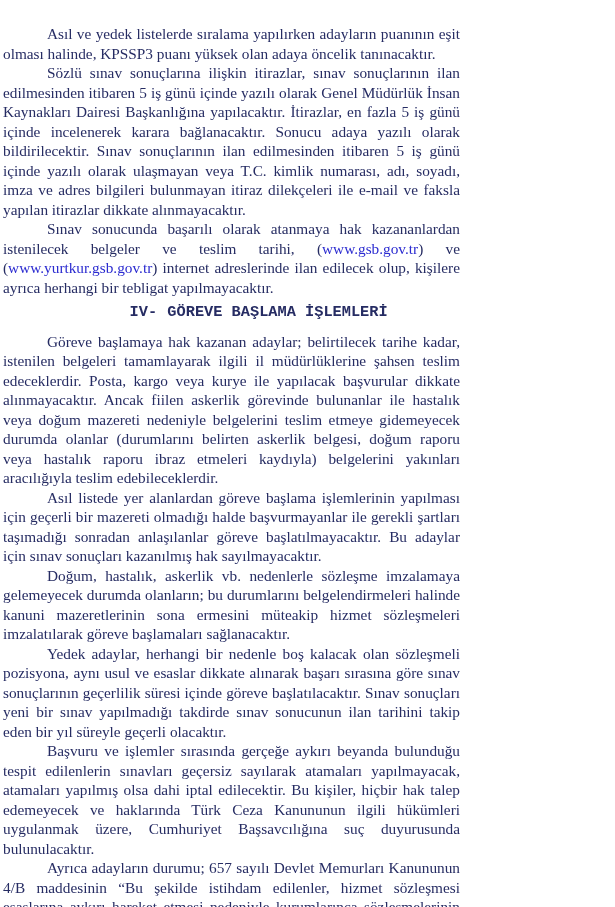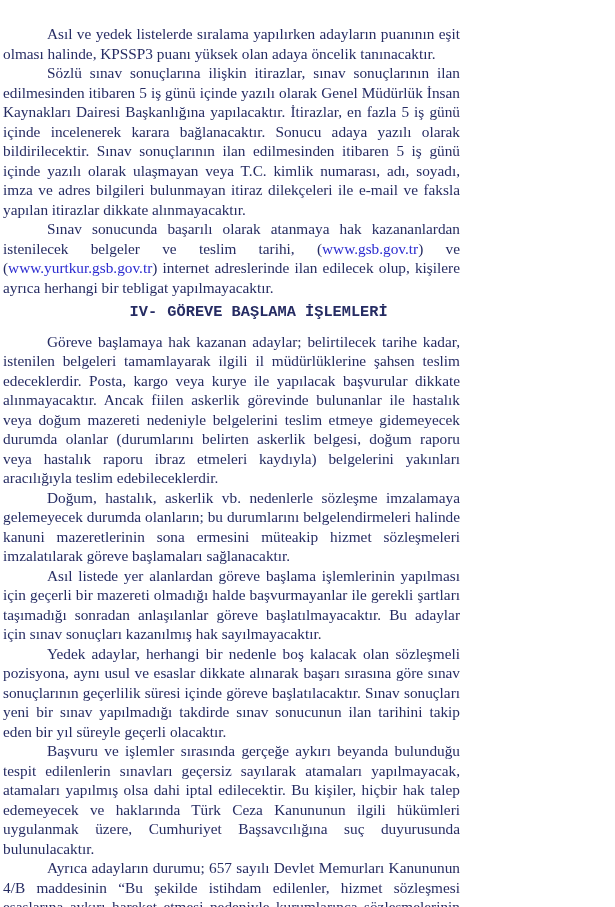--- a/index.html
+++ b/index.html
@@ -53,23 +53,23 @@
 
   <p class="para">Sözlü sınav sonuçlarına ilişkin itirazlar, sınav sonuçlarının ilan edilmesinden itibaren 5 iş günü içinde yazılı olarak Genel Müdürlük İnsan Kaynakları Dairesi Başkanlığına yapılacaktır. İtirazlar, en fazla 5 iş günü içinde incelenerek karara bağlanacaktır. Sonucu adaya yazılı olarak bildirilecektir. Sınav sonuçlarının ilan edilmesinden itibaren 5 iş günü içinde yazılı olarak ulaşmayan veya T.C. kimlik numarası, adı, soyadı, imza ve adres bilgileri bulunmayan itiraz dilekçeleri ile e-mail ve faksla yapılan itirazlar dikkate alınmayacaktır.</p>
 
   <p class="para"><span>Sınav sonucunda başarılı olarak atanmaya hak kazananlardan istenilecek belgeler ve teslim tarihi, (</span><a class="doc-link">www.gsb.gov.tr</a><span>) ve  (</span><a class="doc-link">www.yurtkur.gsb.gov.tr</a><span>) internet adreslerinde ilan edilecek olup, kişilere ayrıca herhangi bir tebligat yapılmayacaktır.</span></p>
 
   <p class="heading"><span class="num">IV-</span><span>GÖREVE BAŞLAMA İŞLEMLERİ</span></p>
 
   <p class="para">Göreve başlamaya hak kazanan adaylar; belirtilecek tarihe kadar, istenilen belgeleri tamamlayarak ilgili il müdürlüklerine şahsen teslim edeceklerdir. Posta, kargo veya kurye ile yapılacak başvurular dikkate alınmayacaktır. Ancak fiilen askerlik görevinde bulunanlar ile hastalık veya doğum mazereti nedeniyle belgelerini teslim etmeye gidemeyecek durumda olanlar (durumlarını belirten askerlik belgesi, doğum raporu veya hastalık raporu ibraz etmeleri kaydıyla) belgelerini yakınları aracılığıyla teslim edebileceklerdir.</p>
 
 
+  <p class="para">Asıl listede yer alanlardan göreve başlama işlemlerinin yapılması için geçerli bir mazereti olmadığı halde başvurmayanlar ile gerekli şartları taşımadığı sonradan anlaşılanlar göreve başlatılmayacaktır. Bu adaylar için sınav sonuçları kazanılmış hak sayılmayacaktır.</p>
+
   <p class="para">Doğum, hastalık, askerlik vb. nedenlerle sözleşme imzalamaya gelemeyecek durumda olanların; bu durumlarını belgelendirmeleri halinde kanuni mazeretlerinin sona ermesini müteakip hizmet sözleşmeleri imzalatılarak göreve başlamaları sağlanacaktır.</p>
-
-  <p class="para">Asıl listede yer alanlardan göreve başlama işlemlerinin yapılması için geçerli bir mazereti olmadığı halde başvurmayanlar ile gerekli şartları taşımadığı sonradan anlaşılanlar göreve başlatılmayacaktır. Bu adaylar için sınav sonuçları kazanılmış hak sayılmayacaktır.</p>
 
   <p class="para">Yedek adaylar, herhangi bir nedenle boş kalacak olan sözleşmeli pozisyona, aynı usul ve esaslar dikkate alınarak başarı sırasına göre sınav sonuçlarının geçerlilik süresi içinde göreve başlatılacaktır. Sınav sonuçları yeni bir sınav yapılmadığı takdirde sınav sonucunun ilan tarihini takip eden bir yıl süreyle geçerli olacaktır.</p>
 
 
   <p class="para">Başvuru ve işlemler sırasında gerçeğe aykırı beyanda bulunduğu tespit edilenlerin sınavları geçersiz sayılarak atamaları yapılmayacak, atamaları yapılmış olsa dahi iptal edilecektir. Bu kişiler, hiçbir hak talep edemeyecek ve haklarında Türk Ceza Kanununun ilgili hükümleri uygulanmak üzere, Cumhuriyet Başsavcılığına suç duyurusunda bulunulacaktır.</p>
 
   <p class="para">Ayrıca adayların durumu; 657 sayılı Devlet Memurları Kanununun 4/B maddesinin “Bu şekilde istihdam edilenler, hizmet sözleşmesi esaslarına aykırı hareket etmesi nedeniyle kurumlarınca sözleşmelerinin feshedilmesi veya sözleşme dönemi içerisinde Bakanlar Kurulu Kararı ile belirlenen istisnalar hariç sözleşmeyi tek taraflı feshetmeleri halinde, fesih tarihinden itibaren bir yıl geçmedikçe kurumların sözleşmeli personel pozisyonlarında istihdam edilemezler” hükmü gereğince değerlendirilecek ve bu hükme aykırı durumu tespit edilenlerin başvuruları ve sınav sonuçları geçersiz sayılacaktır.</p>
 
 </div>
 

